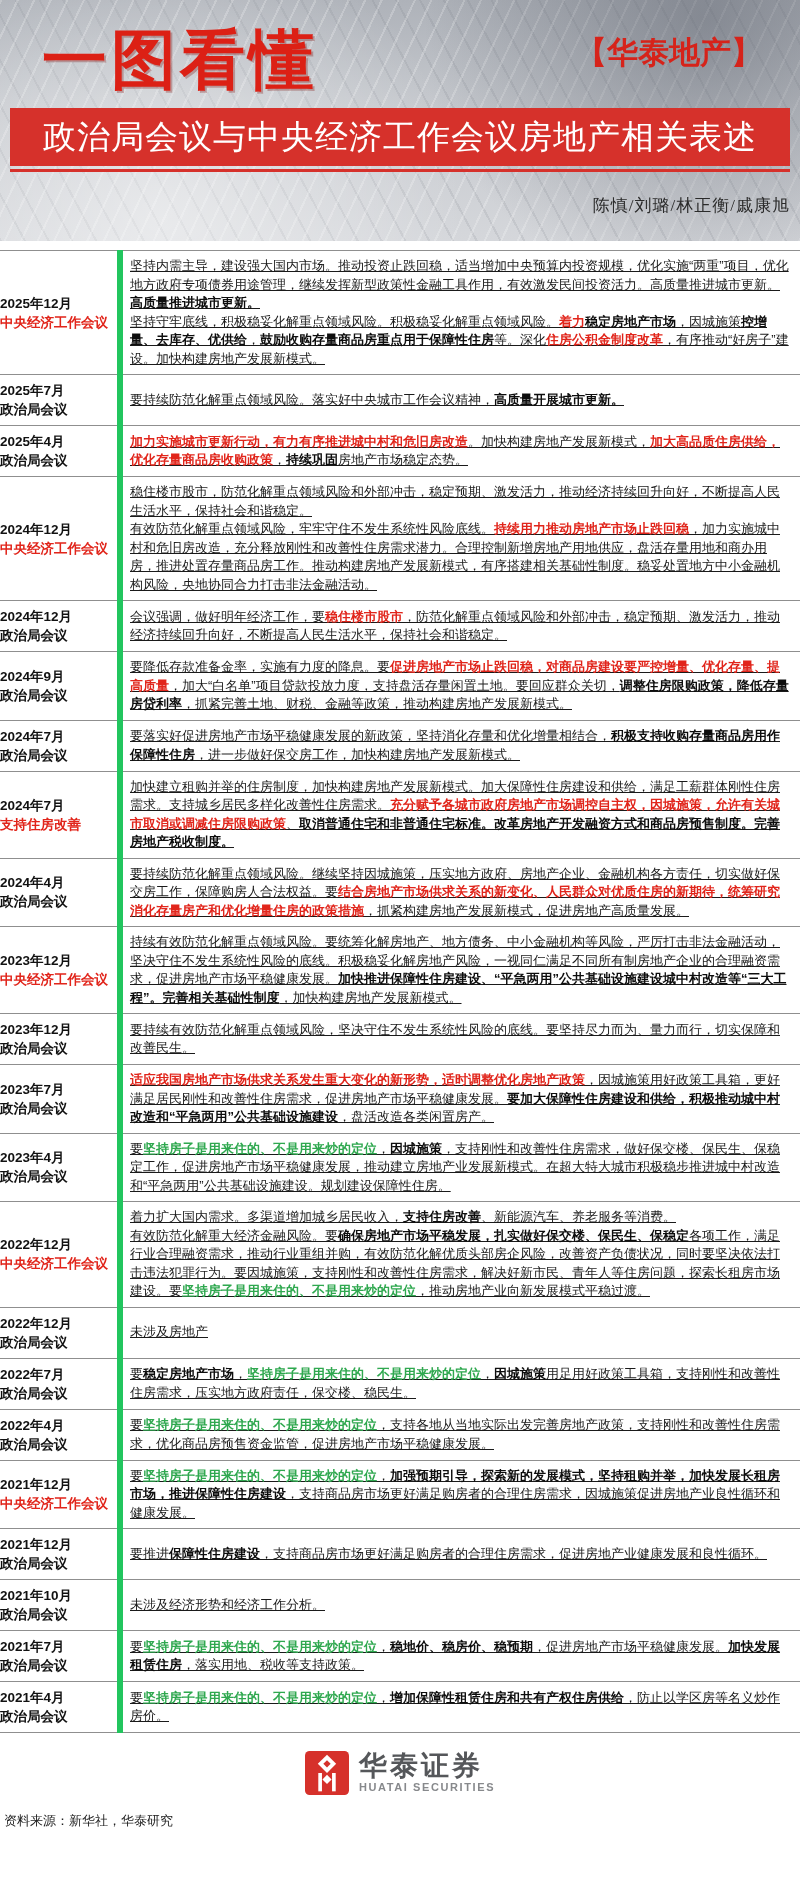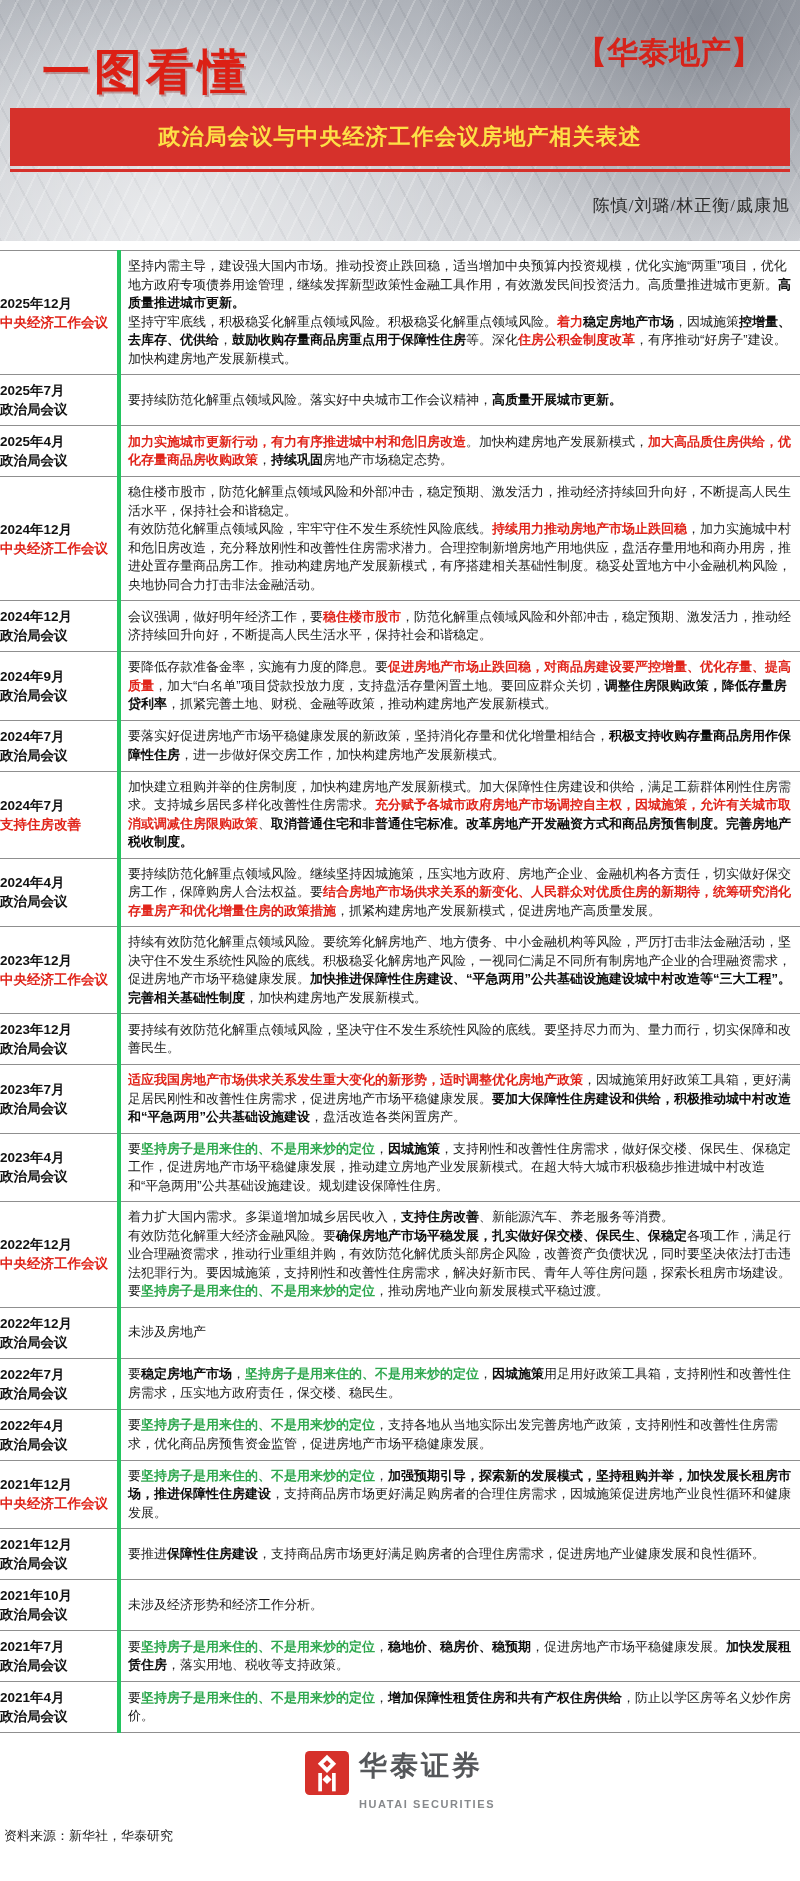--- a/index.html
+++ b/index.html
@@ -18,35 +18,34 @@
     background-color:#c3c6cb;
     background-image:
       radial-gradient(circle at 88% 8%, rgba(96,101,112,0.55), rgba(96,101,112,0) 38%),
       radial-gradient(circle at 20% 90%, rgba(255,255,255,0.5), rgba(255,255,255,0) 45%),
       repeating-linear-gradient(115deg, rgba(255,255,255,0.22) 0px, rgba(255,255,255,0.22) 2px, rgba(255,255,255,0) 2px, rgba(255,255,255,0) 15px),
       repeating-linear-gradient(62deg, rgba(110,115,124,0.14) 0px, rgba(110,115,124,0.14) 2px, rgba(0,0,0,0) 2px, rgba(0,0,0,0) 21px),
       linear-gradient(180deg,#aeb2b9 0%, #c6c9ce 45%, #d5d7db 100%);
   }
   .hero-title{
     position:absolute; left:42px; top:16px;
-    font-size:48px; font-weight:bold; color:#dc2015;
+    font-size:65px; font-weight:bold; color:#dc2015;
     letter-spacing:4px;
     text-shadow:2px 2px 0 rgba(125,10,5,0.30);
-    margin-top:24px;
   }
   .hero-brand{
     position:absolute; right:38px; top:32px;
     font-size:31px; font-weight:bold; color:#d6231a;
     font-family:"Liberation Serif","DejaVu Serif",serif;
   }
   .hero-banner{
     position:absolute; left:10px; right:10px; top:108px; height:58px;
     background:#d6312b;
     display:flex; align-items:center; justify-content:center;
-    color:#fde047; font-size:22px; font-weight:bold; letter-spacing:1px;
+    color:#ffffff; font-size:33px; font-weight:normal; letter-spacing:1px;
     white-space:nowrap;
   }
   .hero-banner::after{
     content:""; position:absolute; left:0; right:0; bottom:-6px; height:3px;
     background:#d6312b;
   }
   .hero-authors{
     position:absolute; right:10px; top:194px;
     font-size:17px; color:#2b2b2b;
     font-family:"Liberation Serif","DejaVu Serif",serif;
@@ -66,21 +65,21 @@
   }
   .cell-label{
     width:117px;
     font-weight:bold;
     font-size:13.5px;
     line-height:19px;
     color:#111111;
     padding:6px 2px;
   }
   .label-meeting.red-label{color:var(--emphasis-red,#e1251b);}
-  .cell-content{border-left:4px solid #22c55e;}
+  .cell-content{border-left:6px solid #22c55e;text-decoration:underline;}
   .content-inner{
     min-height:38px;
     display:flex; flex-direction:column; justify-content:center;
     padding:6px 8px 6px 7px;
     font-size:13px;
     line-height:18.5px;
     color:#1a1a1a;
   }
   .stmt-p{margin:0;}
   .seg-n{font-weight:normal;color:#1a1a1a;}
@@ -89,21 +88,21 @@
   .seg-g{font-weight:bold;color:var(--emphasis-green,#2fa84f);}
   
   .footer{padding:6px 0 12px;}
   .logo-row{
     display:flex; align-items:flex-start; justify-content:center;
     gap:10px; margin:12px 0 16px;
   }
   .logo-mark{width:44px;height:44px;display:block;}
   .logo-text{display:flex;flex-direction:column;}
   .logo-cn{font-size:28px;font-weight:bold;color:#55575a;letter-spacing:3px;line-height:30px;}
-  .logo-en{font-size:11px;font-weight:bold;color:#87898c;letter-spacing:1.6px;margin-top:17px;}
+  .logo-en{font-size:11px;font-weight:bold;color:#87898c;letter-spacing:1.6px;margin-top:0;}
   .source-line,.analyst-line{
     font-size:13px;color:#222222;line-height:20px;padding-left:4px;
   }
 </style>
 </head>
 <body>
 
 <div class="page">
 
   <div class="hero">

